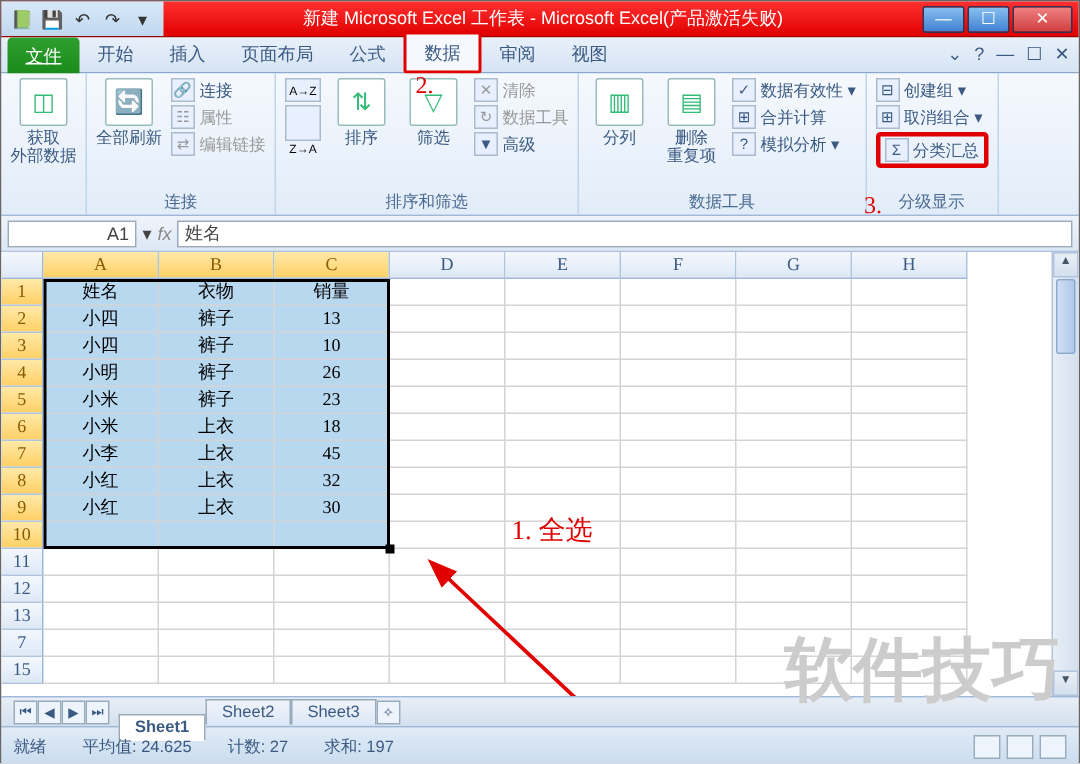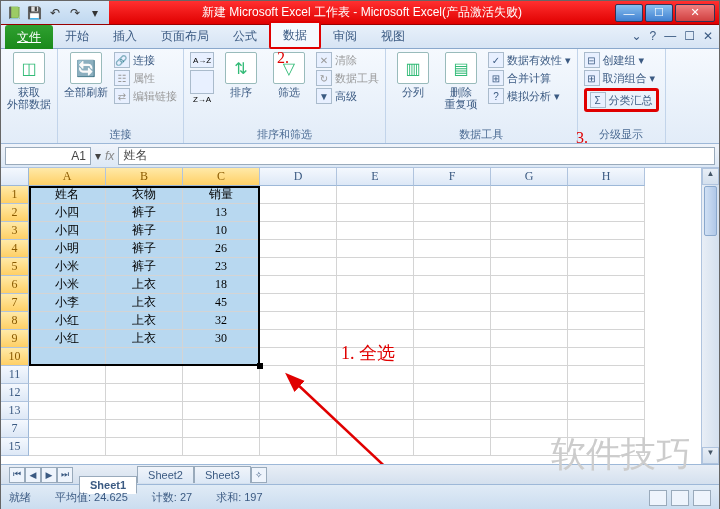--- a/index.html
+++ b/index.html
@@ -46,21 +46,21 @@
 .selbox{position:absolute;border:2px solid #000;pointer-events:none;}
 .fillh{position:absolute;width:6px;height:6px;background:#000;pointer-events:none;}
 .arrow{position:absolute;pointer-events:none;}
 .sheettabs{height:20px;background:linear-gradient(#e8eef6,#d4e0ee);display:flex;align-items:center;border-top:1px solid #9db8d8;padding-left:8px;gap:0;color:#3b5a82;font-size:11px;}
 .navbtn{width:16px;height:16px;border:1px solid #9ab;background:#eef4fc;display:flex;align-items:center;justify-content:center;font-size:9px;}
 .stab{padding:2px 10px;background:linear-gradient(#f0f4fa,#dce8f6);border:1px solid #9ab;border-bottom:none;}
 .stab.active{background:#fff;border-bottom:1px solid #fff;font-weight:bold;margin-top:20px;}
 .statusbar{height:26px;background:linear-gradient(#e0ebf6,#cadcef);border-top:1px solid #9db8d8;display:flex;align-items:center;padding:0 8px;color:#3b5a82;font-size:11px;gap:24px;}
 .statusbar .rt{margin-left:auto;display:flex;gap:4px;align-items:center;}
 .vbtn{width:18px;height:16px;border:1px solid #9ab;background:#eef4fc;}
-.watermark{position:absolute;right:28px;bottom:30px;font-size:35px;color:#ccc;font-family:"Microsoft YaHei";font-weight:400;pointer-events:none;}
+.watermark{position:absolute;right:12px;bottom:30px;font-size:46px;color:#ccc;font-family:"Microsoft YaHei";font-weight:700;pointer-events:none;}
 .vscroll{position:absolute;right:0;top:0;bottom:0;width:18px;background:linear-gradient(90deg,#e8eef6,#d4e0ee);border-left:1px solid #b0c4de;}
 .vscroll .thumb{position:absolute;left:2px;right:2px;top:18px;height:50px;background:linear-gradient(90deg,#d0e0f4,#b0c8e8);border:1px solid #8aa8cc;border-radius:2px;}
 .vscroll .sbtn{position:absolute;left:0;right:0;height:17px;background:linear-gradient(#e8eef6,#d4e0ee);border:1px solid #b0c4de;font-size:8px;text-align:center;color:#456;}
 </style>
 </head>
 <body>
 
 <div class="window">
  <div class="titlebar">
   <div class="qat">

